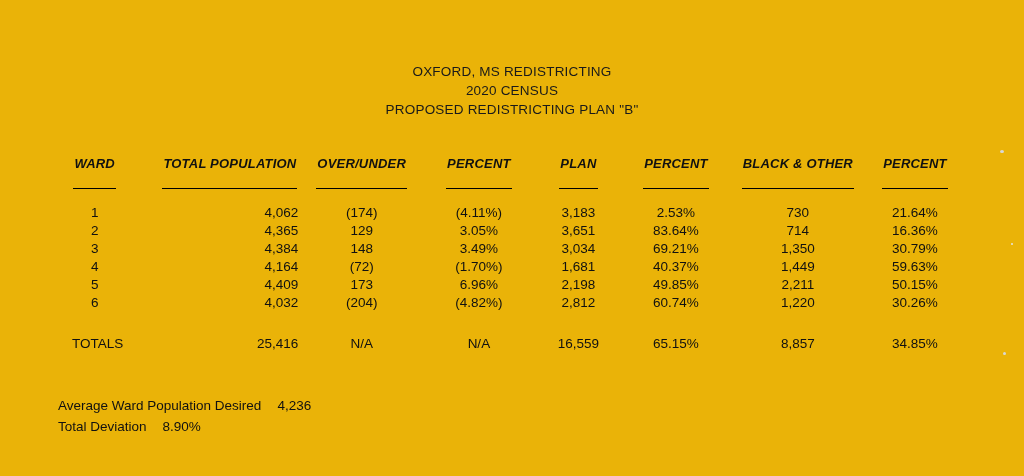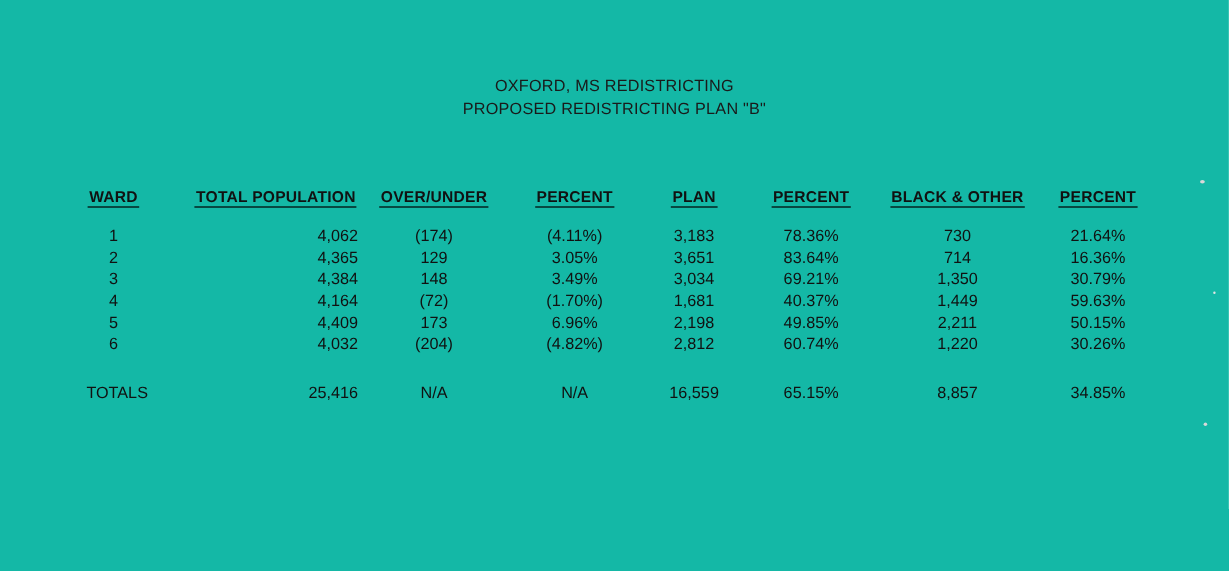--- a/index.html
+++ b/index.html
@@ -13,21 +13,21 @@
     font-family: "Liberation Sans", sans-serif;
     color: #111111;
     overflow: hidden;
     position: relative;
   }
   .page {
     position: absolute;
     top: 0; left: 0;
     width: 1024px;
     height: 476px;
-    background: #14b8a6;
+    background: #eab308;
   }
   
   .speck {
     position: absolute;
     background: #d8d8d8;
     border-radius: 50%;
   }
   .speck.s1 { left: 1000px; top: 150px; width: 4px; height: 3px; }
   .speck.s2 { left: 1003px; top: 352px; width: 3px; height: 3px; }
   .speck.s3 { left: 1011px; top: 243px; width: 2px; height: 2px; background: #e4e4e4; }
@@ -57,22 +57,23 @@
   }
   table.grid th {
     font-weight: bold;
     font-size: 13px;
     padding-bottom: 2px;
     white-space: nowrap;
   }
   table.grid th .hd {
     display: inline-block;
     border-bottom: 1.6px solid #000;
-    padding: 0 1px 1px 1px;
+    padding: 0 1px 17px 1px;
     letter-spacing: 0.2px;
+    font-style: italic;
   }
   table.grid td {
     padding: 1.5px 0;
     font-size: 13.5px;
     white-space: nowrap;
   }
   .c-ward   { width: 92px;  text-align: center; }
   .c-total  { width: 170px; text-align: right; }
   .c-ou     { width: 140px; text-align: center; }
   .c-pct1   { width: 124px; text-align: center; }
@@ -100,20 +101,21 @@
 <body>
 
 <div class="page">
 
   <div class="speck s1"></div>
   <div class="speck s2"></div>
   <div class="speck s3"></div>
 
   <div class="titles">
     <div class="tline">OXFORD, MS REDISTRICTING</div>
+    <div class="tline">2020 CENSUS</div>
     <div class="tline">PROPOSED REDISTRICTING PLAN "B"</div>
   </div>
 
   <table class="grid">
     <thead>
       <tr>
         <th class="c-ward"><span class="hd">WARD</span></th>
         <th class="c-total"><span class="hd">TOTAL POPULATION</span></th>
         <th class="c-ou"><span class="hd">OVER/UNDER</span></th>
         <th class="c-pct1"><span class="hd">PERCENT</span></th>
@@ -123,21 +125,21 @@
         <th class="c-pct3"><span class="hd">PERCENT</span></th>
       </tr>
     </thead>
     <tbody class="rows">
       <tr>
         <td class="c-ward">1</td>
         <td class="c-total">4,062</td>
         <td class="c-ou">(174)</td>
         <td class="c-pct1">(4.11%)</td>
         <td class="c-white">3,183</td>
-        <td class="c-pct2">78.36%</td>
+        <td class="c-pct2">2.53%</td>
         <td class="c-bo">730</td>
         <td class="c-pct3">21.64%</td>
       </tr>
       <tr>
         <td class="c-ward">2</td>
         <td class="c-total">4,365</td>
         <td class="c-ou">129</td>
         <td class="c-pct1">3.05%</td>
         <td class="c-white">3,651</td>
         <td class="c-pct2">83.64%</td>
@@ -190,14 +192,22 @@
         <td class="c-ou">N/A</td>
         <td class="c-pct1">N/A</td>
         <td class="c-white">16,559</td>
         <td class="c-pct2">65.15%</td>
         <td class="c-bo">8,857</td>
         <td class="c-pct3">34.85%</td>
       </tr>
     </tbody>
   </table>
 
+  <div class="footer">
+    <div class="fline">
+      <span>Average Ward Population Desired</span><span class="val">4,236</span>
+    </div>
+    <div class="fline">
+      <span>Total Deviation</span><span class="val">8.90%</span>
+    </div>
+  </div>
 
 </div>
 
 </body></html>

